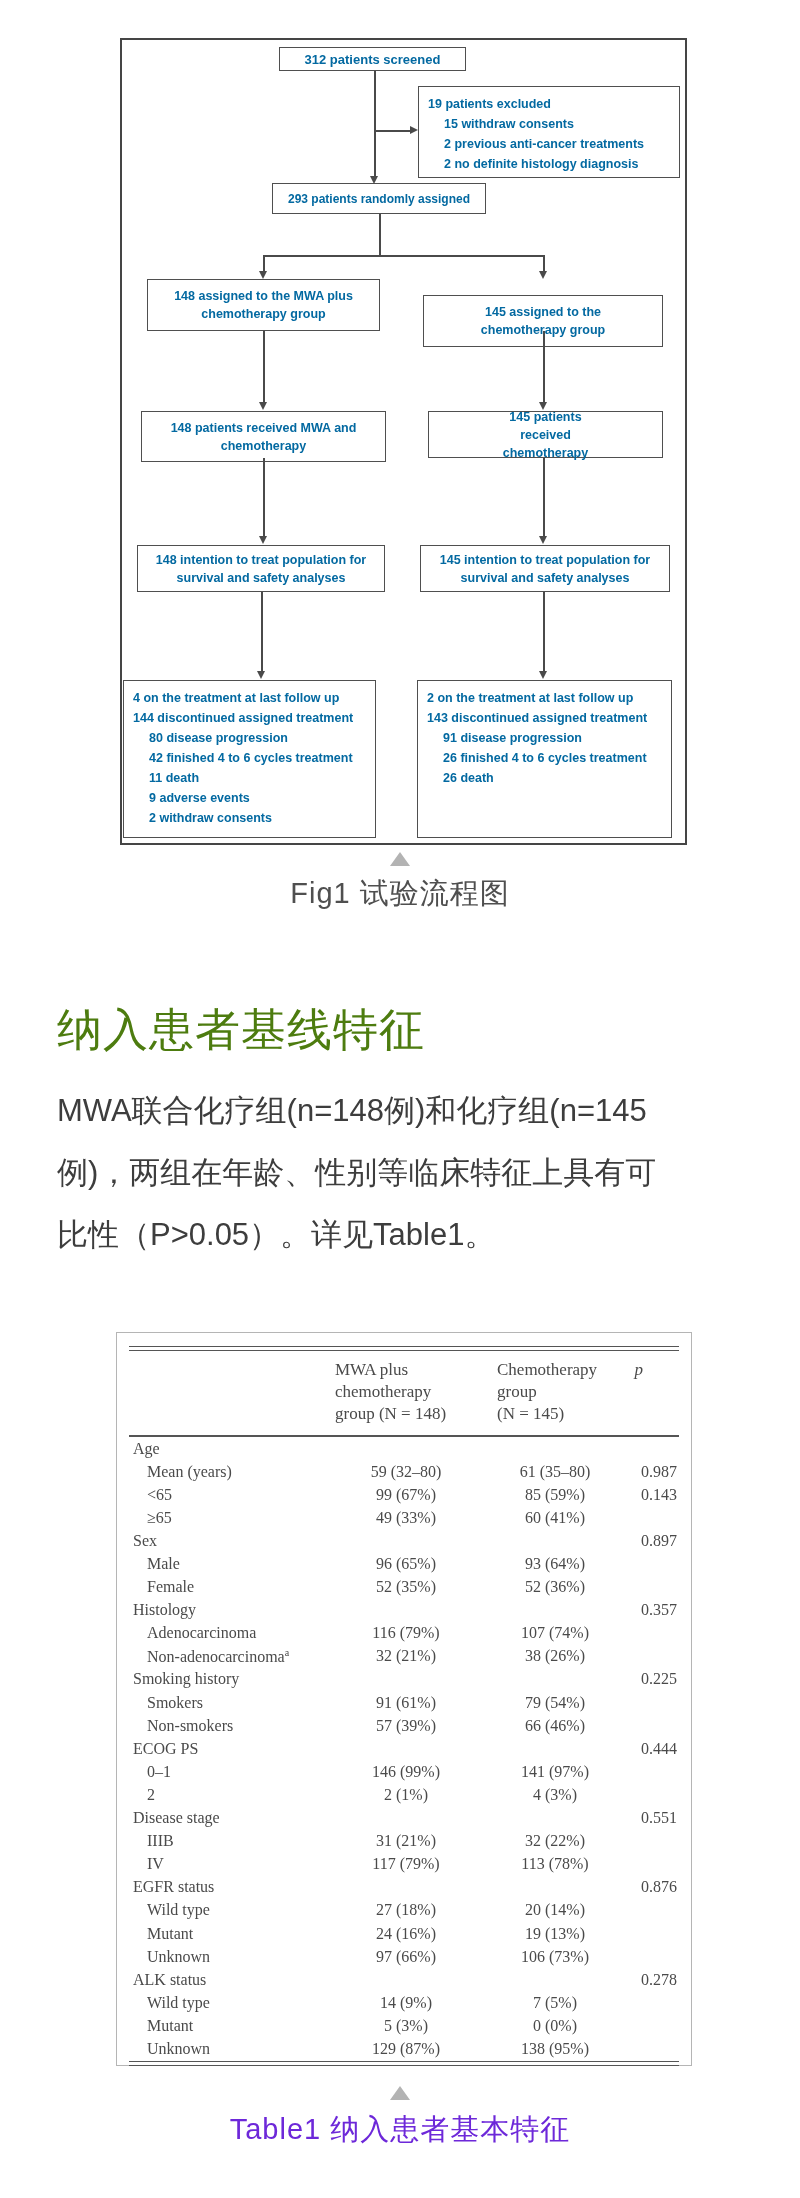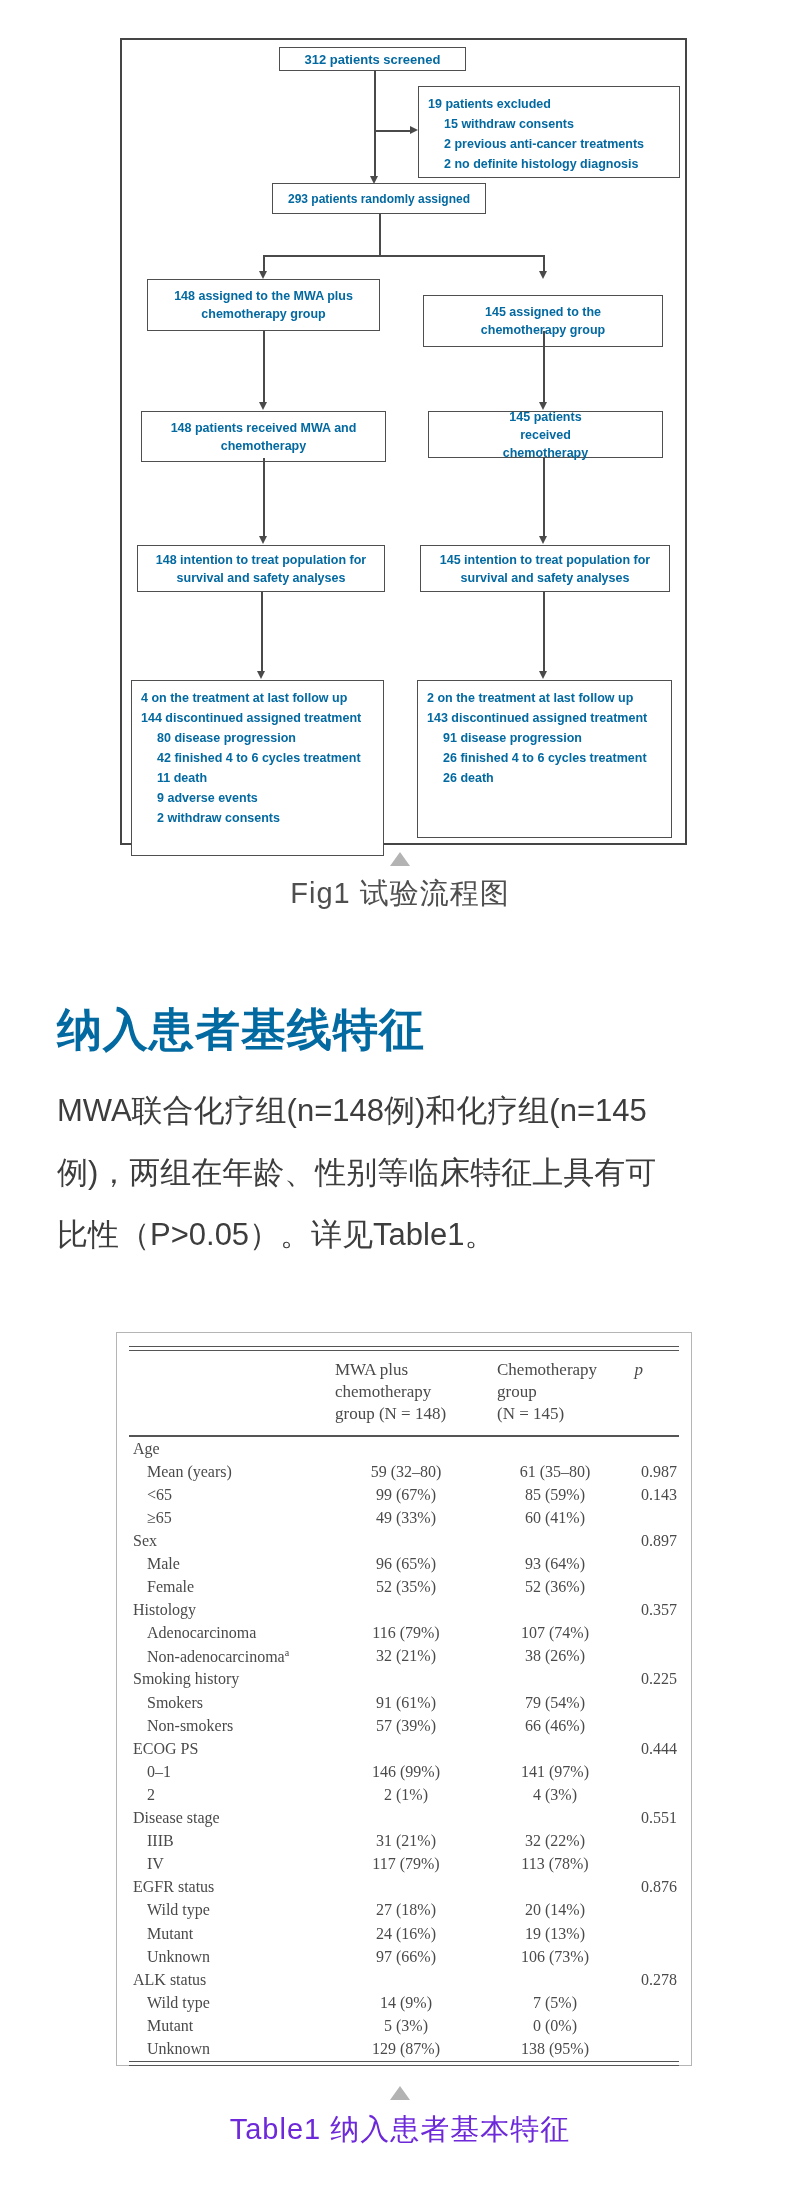--- a/index.html
+++ b/index.html
@@ -23,37 +23,37 @@
 
   #b1{left:157px;top:7px;width:187px;height:24px;font-size:13px;}
   #bex{left:296px;top:46px;width:262px;height:92px;}
   #b2{left:150px;top:143px;width:214px;height:31px;font-size:12px;}
   #b3l{left:25px;top:239px;width:233px;height:52px;font-size:12.5px;line-height:18px;padding:0 14px;}
   #b3r{left:301px;top:255px;width:240px;height:52px;font-size:12.5px;line-height:18px;padding:0 30px;}
   #b4l{left:19px;top:371px;width:245px;height:51px;font-size:12.5px;line-height:18px;padding:0 20px;}
   #b4r{left:306px;top:371px;width:235px;height:47px;font-size:12.5px;line-height:18px;padding:0 64px;}
   #b5l{left:15px;top:505px;width:248px;height:47px;font-size:12.5px;line-height:18px;padding:0 6px;}
   #b5r{left:298px;top:505px;width:250px;height:47px;font-size:12.5px;line-height:18px;padding:0 6px;}
-  #b6l{left:9px;top:640px;width:253px;height:176px;}
+  #b6l{left:1px;top:640px;width:253px;height:158px;}
   #b6r{left:295px;top:640px;width:255px;height:158px;}
 
   
   .tri{position:absolute;left:50%;transform:translateX(-50%);width:0;height:0;
     border-left:10px solid transparent;border-right:10px solid transparent;
     border-bottom:14px solid #b3b3b3;}
   .img-caption{position:absolute;width:100%;text-align:center;color:#4f4f4f;
     font-size:29px;letter-spacing:1px;}
   #fig-tri{top:852px;}
   #fig-cap{top:874px;}
   #tbl-tri{top:2086px;}
   #tbl-cap{top:2110px;color:#6d28d9;}
 
   
   .sec-heading{position:absolute;left:57px;top:1000px;font-family:"Liberation Serif",serif;
-    font-size:45px;font-weight:bold;color:#0369a1;letter-spacing:1px;}
+    font-size:45px;font-weight:normal;color:#4d7c0f;letter-spacing:1px;}
   .paragraph{position:absolute;left:57px;top:1080px;width:700px;color:#3d3d3d;
     font-size:31px;line-height:62px;}
 
   
   .tbl-box{position:absolute;left:116px;top:1332px;width:576px;height:734px;
     border:1px solid #b5b5b5;background:#fff;box-sizing:border-box;
     font-family:"Liberation Serif",serif;color:#4a4a4a;}
   .tbl-inner{margin:13px 12px 0 12px;}
   .rule-double{height:3px;border-top:1.5px solid #555;border-bottom:1.5px solid #555;}
   .rule-single{height:0;border-top:2px solid #555;}

